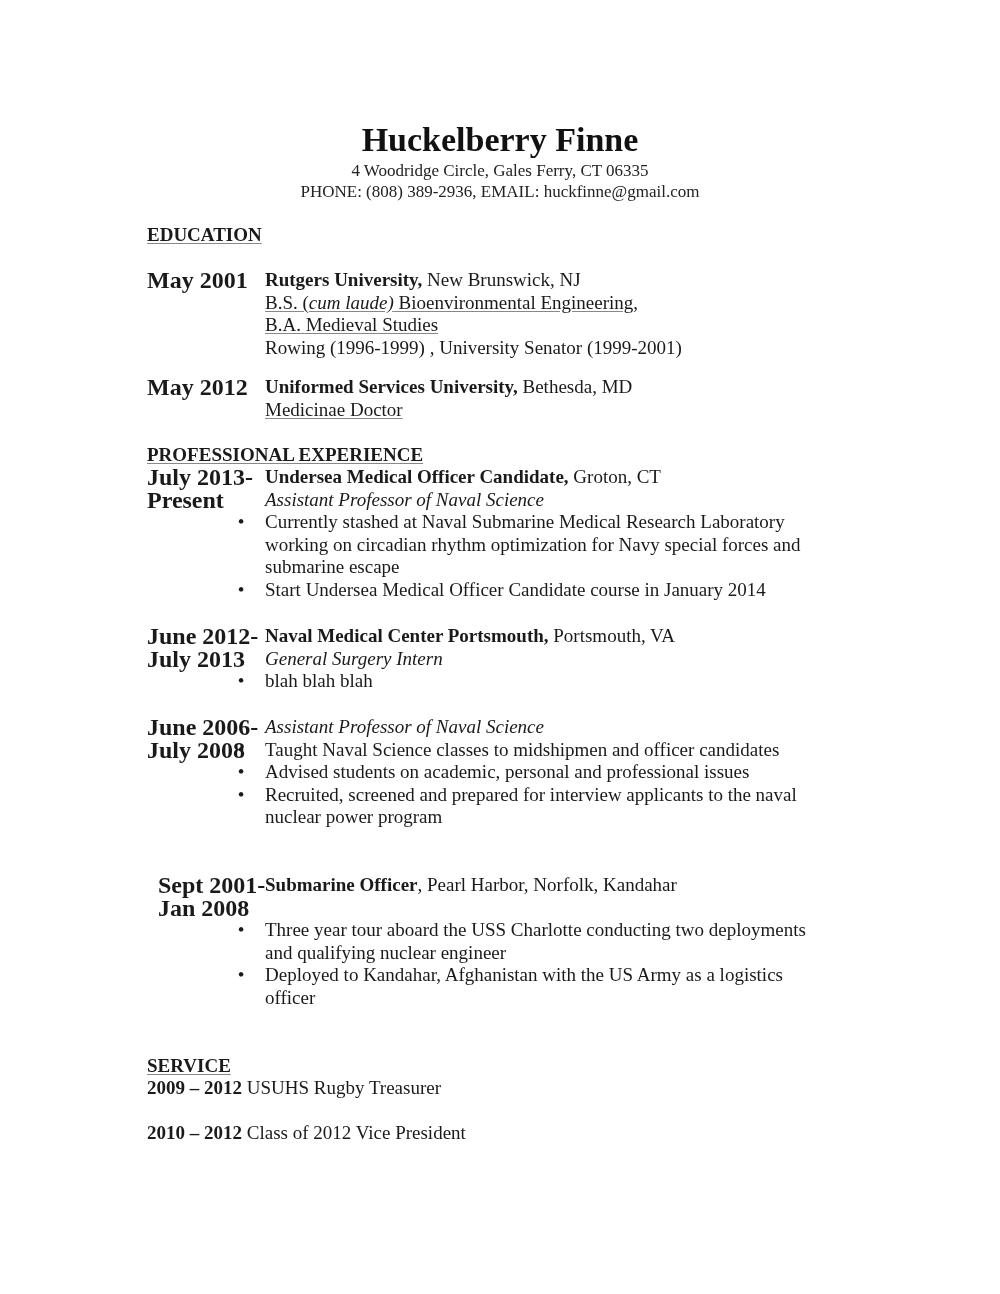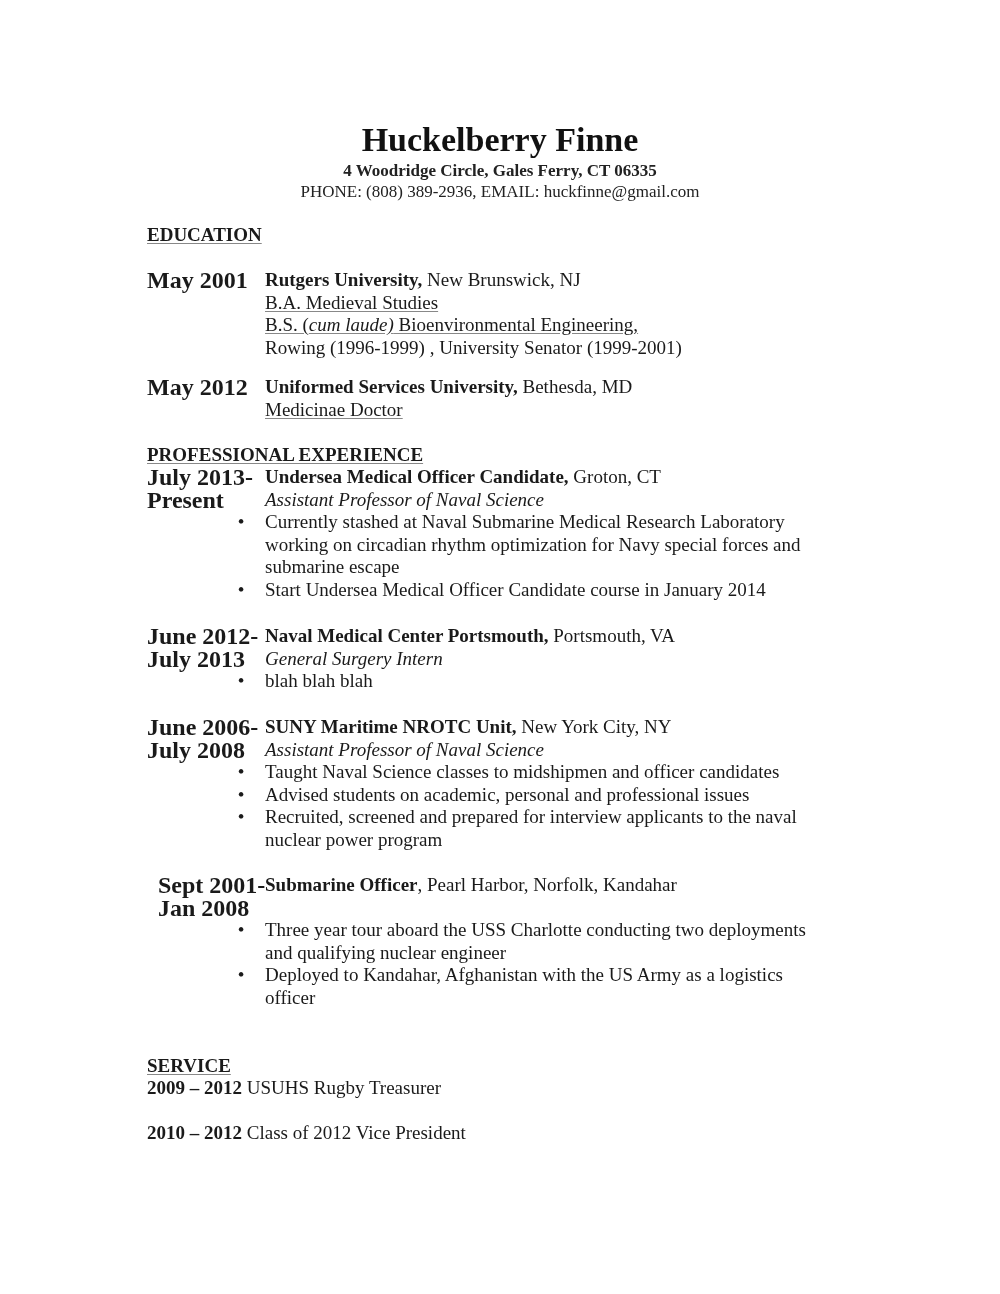--- a/index.html
+++ b/index.html
@@ -32,30 +32,30 @@
       position: absolute; left: -30px; top: 0; width: 12px; text-align: center;
     }
     .svc { position: absolute; left: 147px; font-size: 19px; line-height: 22.5px; }
   </style>
 </head>
 <body>
 
 <div class="page">
 
   <div class="name">Huckelberry Finne</div>
-  <div class="contact" style="top:160px;font-weight:bold;">4 Woodridge Circle, Gales Ferry, CT 06335</div>
+  <div class="contact" style="top:160px;">4 Woodridge Circle, Gales Ferry, CT 06335</div>
   <div class="contact" style="top:181px;">PHONE: (808) 389-2936, EMAIL: huckfinne@gmail.com</div>
 
   <div class="section-title" style="top:224px;">EDUCATION</div>
 
   <div class="date" style="top:269px;">May 2001</div>
   <div class="col" style="top:269px;">
     <div><span class="bold">Rutgers University,</span><span> New Brunswick, NJ</span></div>
+    <div><span class="ul"><span>B.S. (</span><span class="ital">cum laude)</span><span> Bioenvironmental Engineering,</span></span></div>
     <div><span class="ul">B.A. Medieval Studies</span></div>
-    <div><span class="ul"><span>B.S. (</span><span class="ital">cum laude)</span><span> Bioenvironmental Engineering,</span></span></div>
     <div>Rowing (1996-1999) , University Senator (1999-2001)</div>
   </div>
 
   <div class="date" style="top:376px;">May 2012</div>
   <div class="col" style="top:376px;">
     <div><span class="bold">Uniformed Services University,</span><span> Bethesda, MD</span></div>
     <div><span class="ul">Medicinae Doctor</span></div>
   </div>
 
   <div class="section-title" style="top:444px;">PROFESSIONAL EXPERIENCE</div>
@@ -79,21 +79,20 @@
     <div><span class="bold">Naval Medical Center Portsmouth,</span><span> Portsmouth, VA</span></div>
     <div class="ital">General Surgery Intern</div>
     <div class="bullet-item"><span class="bullet">•</span><span>blah blah blah</span></div>
   </div>
 
   <div class="date" style="top:716px;">
     <div>June 2006-</div>
     <div>July 2008</div>
   </div>
   <div class="col" style="top:716px; width:560px;">
-    <div><span class="bold">SUNY Maritime NROTC Unit,</span><span> New York City, NY</span></div>
     <div class="ital">Assistant Professor of Naval Science</div>
     <div class="bullet-item"><span class="bullet">•</span><span>Taught Naval Science classes to midshipmen and officer candidates</span></div>
     <div class="bullet-item"><span class="bullet">•</span><span>Advised students on academic, personal and professional issues</span></div>
     <div class="bullet-item"><span class="bullet">•</span><span>Recruited, screened and prepared for interview applicants to the naval nuclear power program</span></div>
   </div>
 
   <div class="date" style="top:874px;margin-left:11px;">
     <div>Sept 2001-</div>
     <div>Jan 2008</div>
   </div>

